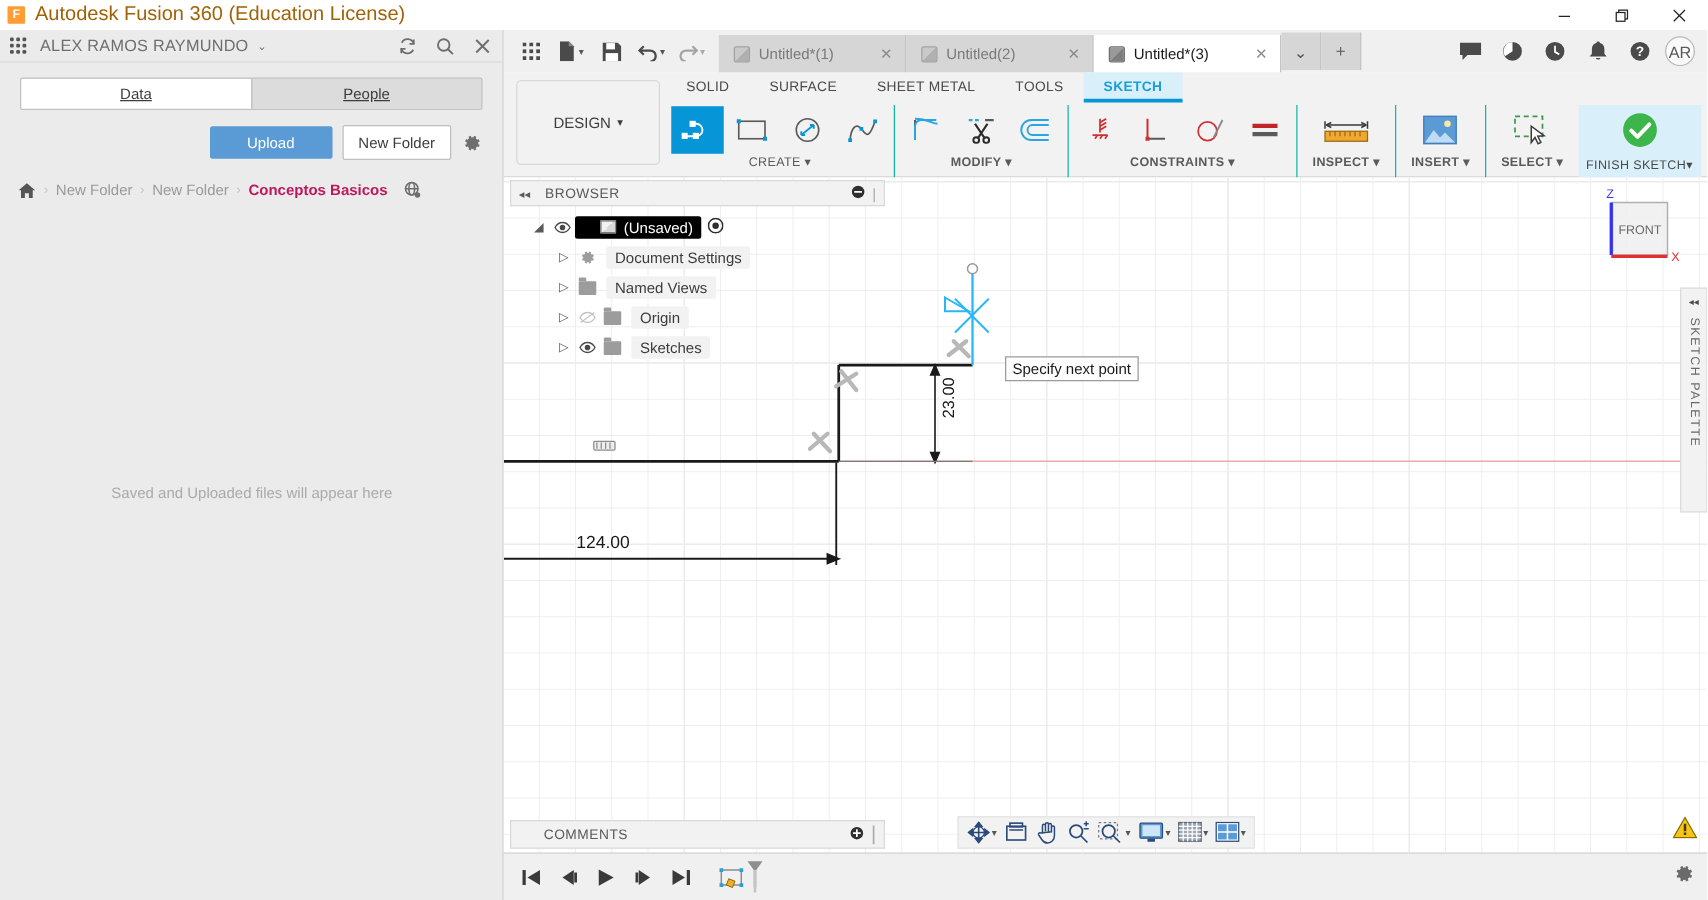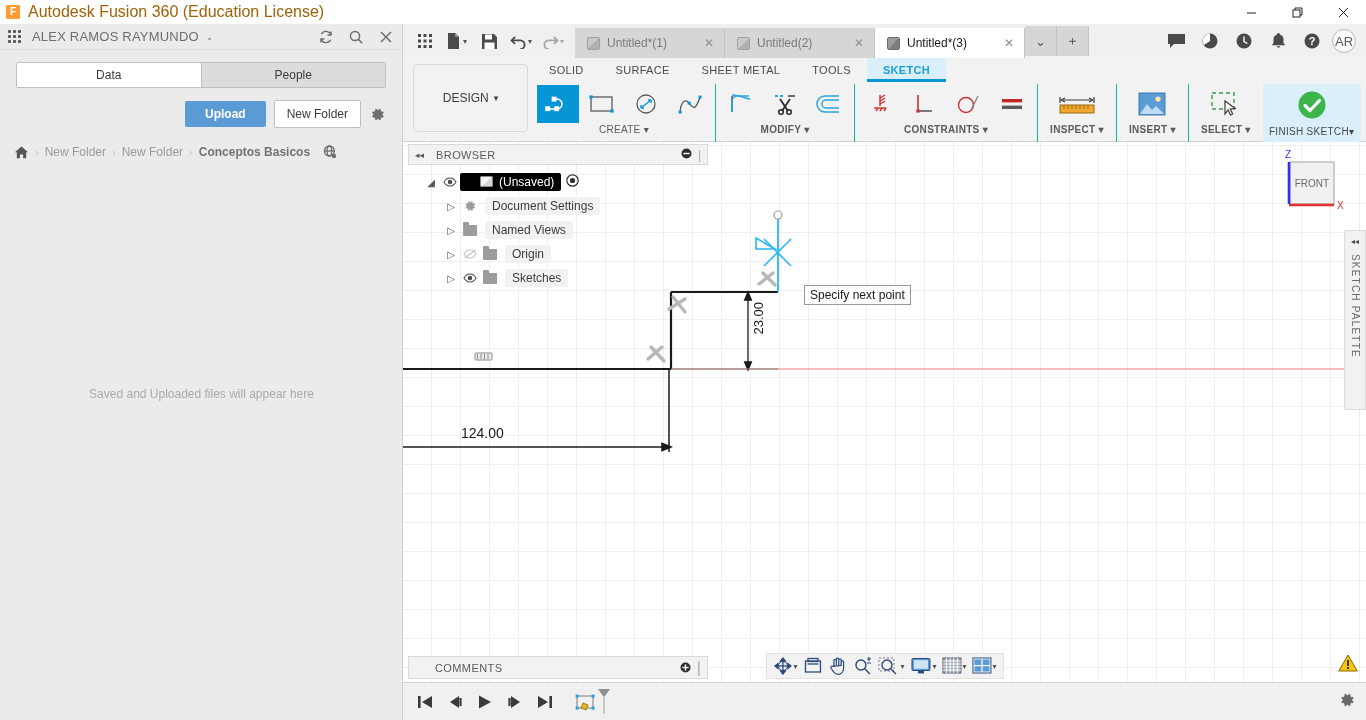--- a/index.html
+++ b/index.html
@@ -49,44 +49,44 @@
   .dp-caret { margin-left: 7px; font-size: 9px; color: #6e6e6e; }
   .dp-header-actions { margin-left: auto; display: flex; align-items: center; gap: 14px; }
   .ic { color: #6e6e6e; cursor: pointer; display:flex; align-items:center; }
 
   .dp-tabs {
     margin: 12px 16px 0 16px; height: 26px; display: flex;
     border: 1px solid #bfbfbf; border-radius: 2px; overflow: hidden;
   }
   .dp-tab {
     flex: 1; display: flex; align-items: center; justify-content: center;
-    font-size: 12px; color: #3c3c3c; background: #dcdcdc; cursor: pointer;
+    font-size: 12px; color: #3c3c3c; background: #dcdcdc; cursor: pointer; text-decoration: underline;
   }
   .dp-tab.active { background: #ffffff; }
   .dp-tab + .dp-tab { border-left: 1px solid #bfbfbf; }
 
   .dp-actions {
     margin: 12px 12px 0 0; display: flex; justify-content: flex-end;
     align-items: center; gap: 8px; padding-right: 4px;
   }
   .btn-upload {
-    background: #5b9bd5; color: #fff; font-size: 12px; font-weight: bold;
-    padding: 6px 20px; border-radius: 2px; cursor: pointer; border: none;
+    background: #5b9bd5; color: #fff; font-size: 12px; font-weight: normal;
+    padding: 6px 30px; border-radius: 2px; cursor: pointer; border: none;
   }
   .btn-newfolder {
     background: #fff; color: #3c3c3c; font-size: 12px;
     padding: 6px 12px; border: 1px solid #bfbfbf; border-radius: 2px; cursor: pointer;
   }
 
   .dp-breadcrumb {
     margin-top: 12px; padding: 0 12px 0 14px; height: 24px;
     display: flex; align-items: center; font-size: 12px; gap: 6px;
   }
   .crumb { color: #9a9a9a; cursor: pointer; white-space: nowrap; }
-  .crumb.current { color: #737373; font-weight: bold; }
+  .crumb.current { color: #be185d; font-weight: bold; }
   .crumb-sep { color: #c4c4c4; font-size: 11px; }
 
   .dp-empty {
     position: absolute; top: 362px; left: 0; width: 403px;
     text-align: center; font-size: 12px; color: #aaaaaa; line-height: 17px;
   }
 
   
   .apptop {
     position: absolute; left: 403px; top: 24px; width: 963px; height: 34px;

